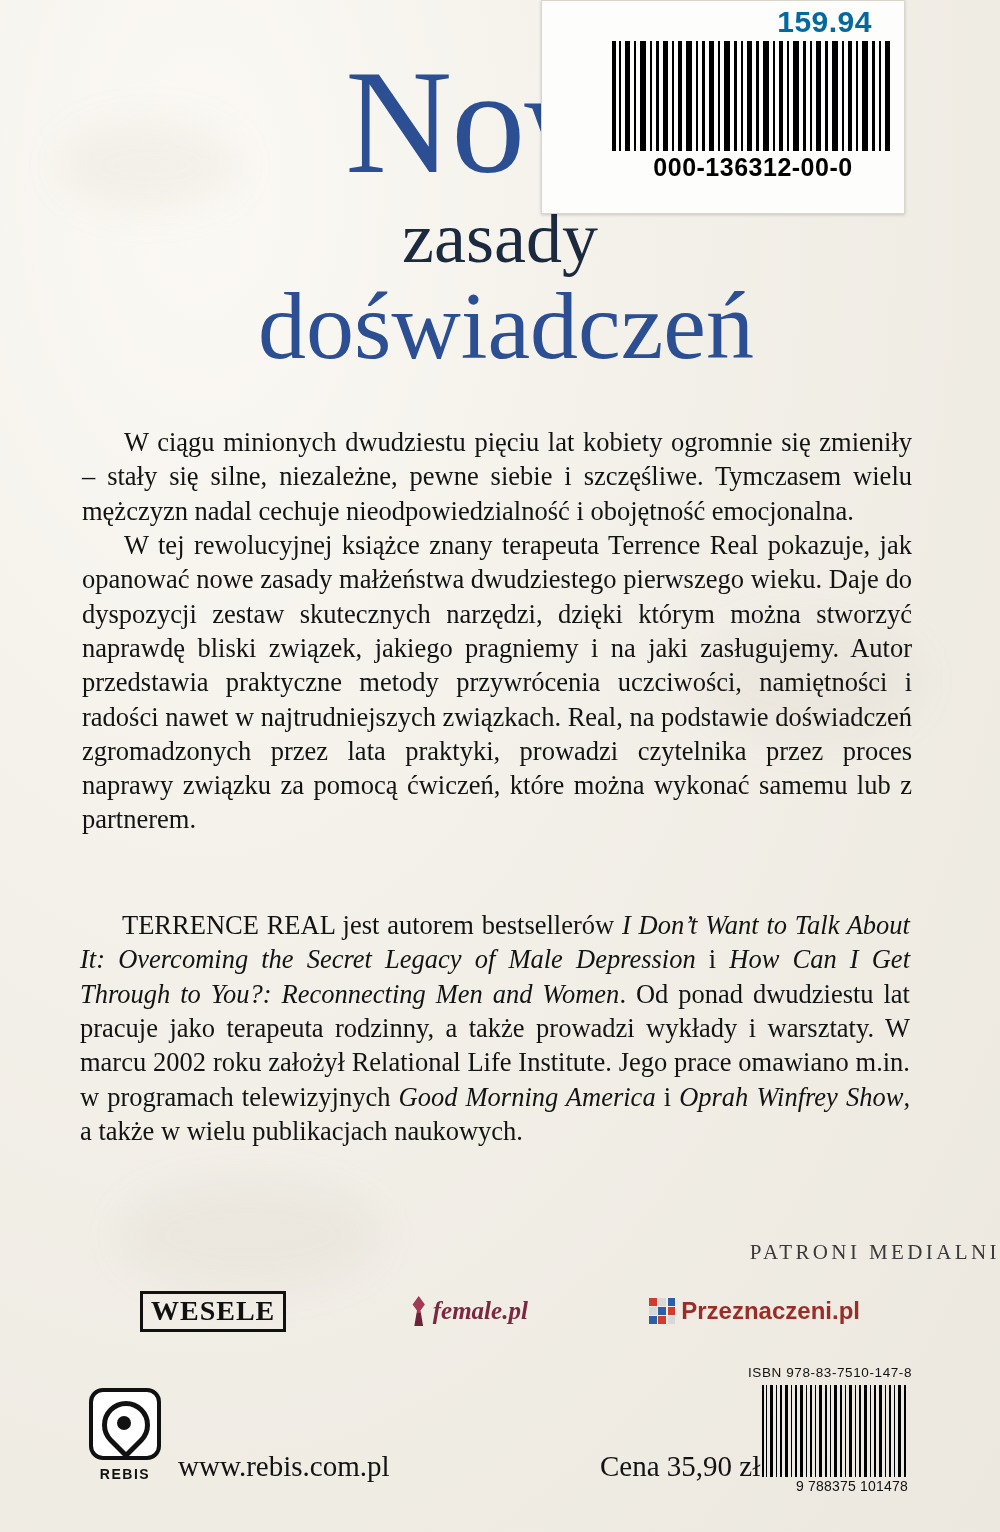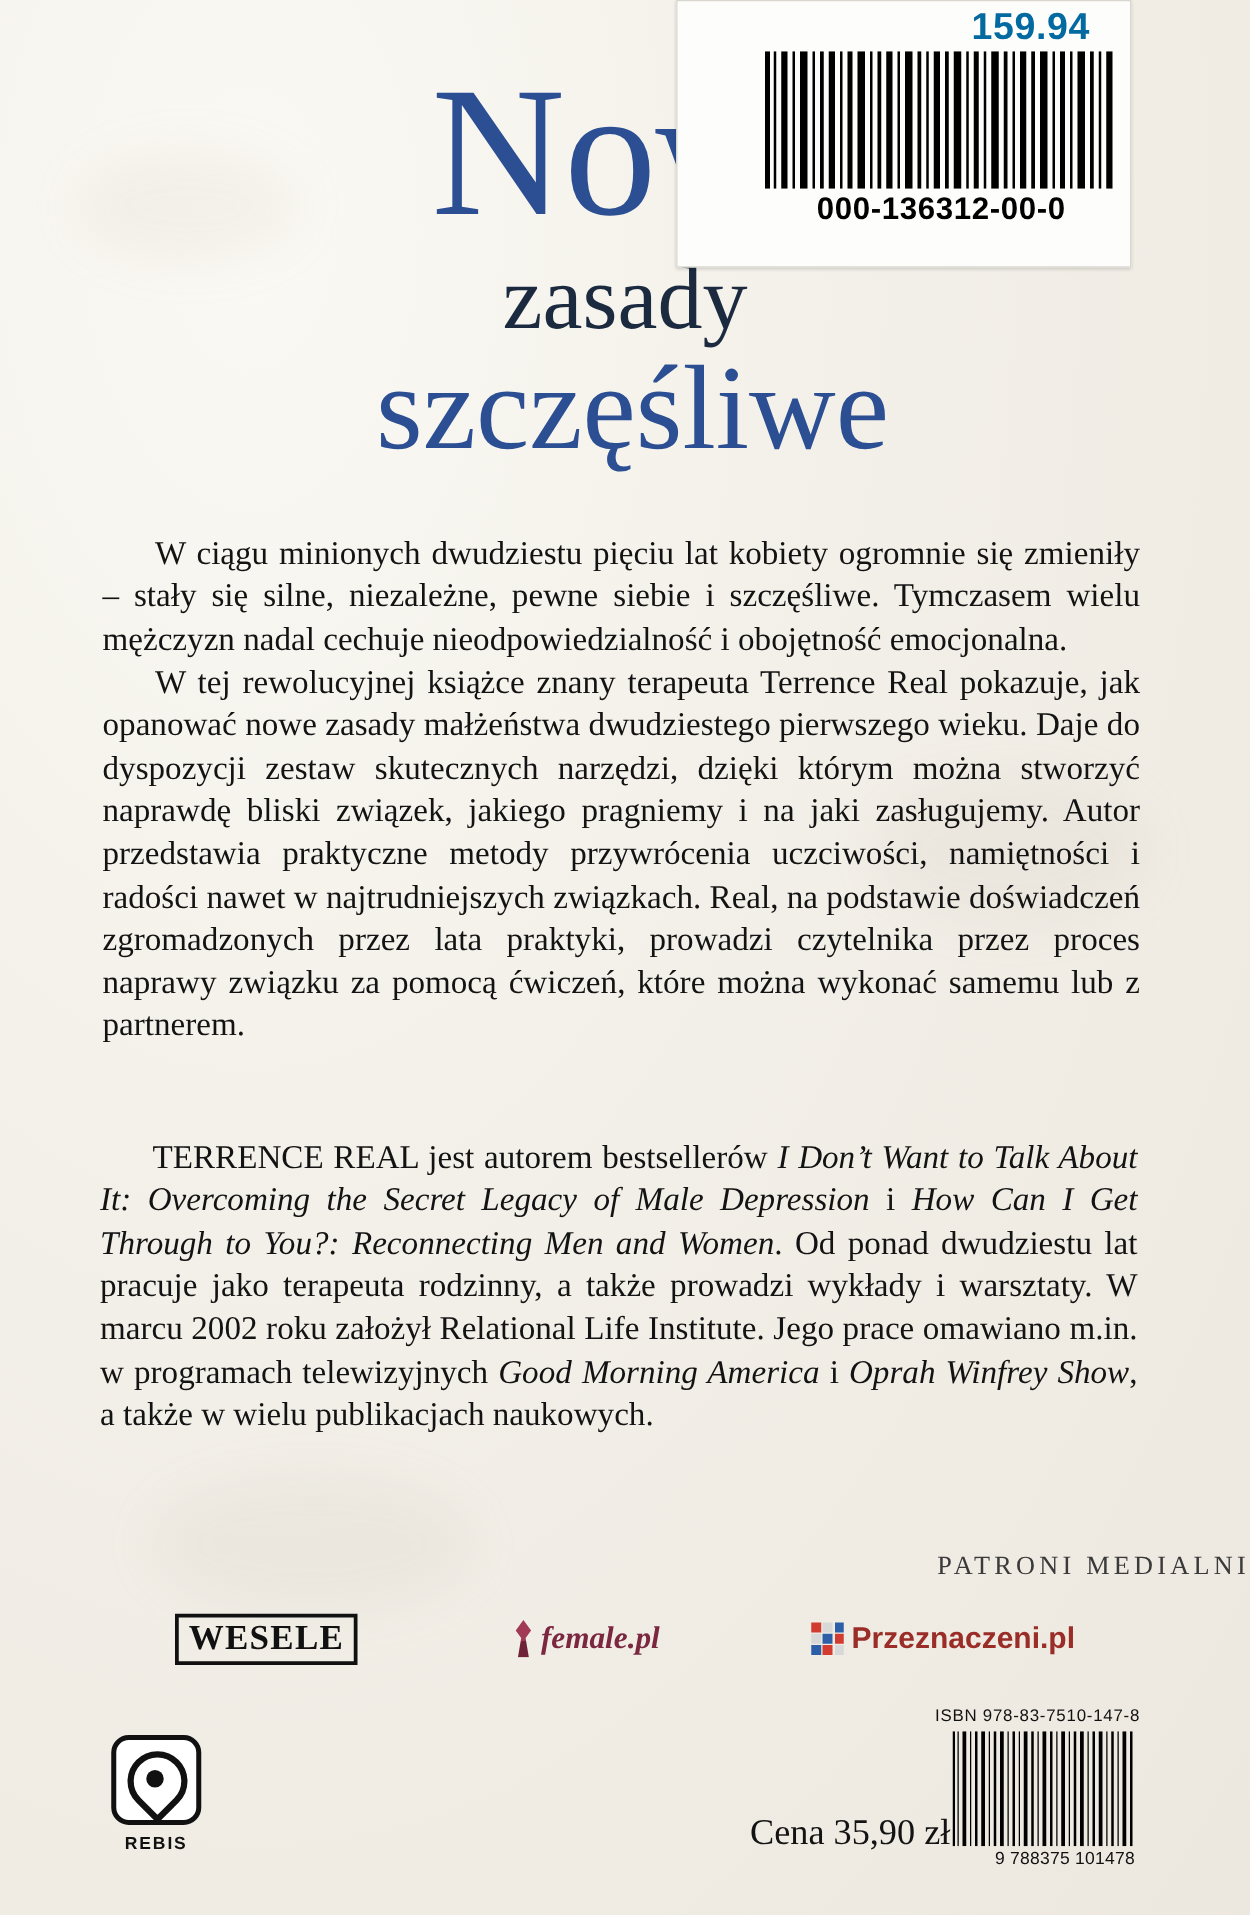--- a/index.html
+++ b/index.html
@@ -287,21 +287,21 @@
 
 <div id="cover">
 
   <div class="blotch" style="left:60px;  top:120px;  width:180px; height:90px;"></div>
   <div class="blotch" style="left:700px; top:620px;  width:220px; height:120px;"></div>
   <div class="blotch" style="left:120px; top:1180px; width:260px; height:110px;"></div>
 
   <div id="title-block">
     <div class="title-line t1">Nowe</div>
     <div class="title-line t2">zasady</div>
-    <div class="title-line t3">szczęśliwe</div>
+    <div class="title-line t3">doświadczeń</div>
   </div>
 
   <div id="sticker">
     <div class="price">159.94</div>
     <svg class="barcode" viewBox="0 0 282 110" preserveAspectRatio="none">
       <rect x="0" y="0" width="4" height="110" fill="#000"></rect>
       <rect x="7" y="0" width="2" height="110" fill="#000"></rect>
       <rect x="13" y="0" width="5" height="110" fill="#000"></rect>
       <rect x="22" y="0" width="2" height="110" fill="#000"></rect>
       <rect x="28" y="0" width="6" height="110" fill="#000"></rect>
@@ -379,20 +379,21 @@
       <span class="prz-text">Przeznaczeni.pl</span>
     </div>
 
   </div>
 
   <div id="rebis-logo">
     <div class="rebis-mark"></div>
     <div class="rebis-word">REBIS</div>
   </div>
 
+  <div id="rebis-url">www.rebis.com.pl</div>
   <div id="price-text">Cena 35,90 zł</div>
 
   <div id="isbn-text">ISBN 978-83-7510-147-8</div>
   <svg id="isbn-barcode" viewBox="0 0 146 92" preserveAspectRatio="none">
     <rect x="0" y="0" width="2" height="92" fill="#000"></rect>
     <rect x="4" y="0" width="1" height="92" fill="#000"></rect>
     <rect x="8" y="0" width="3" height="92" fill="#000"></rect>
     <rect x="14" y="0" width="1" height="92" fill="#000"></rect>
     <rect x="18" y="0" width="2" height="92" fill="#000"></rect>
     <rect x="23" y="0" width="3" height="92" fill="#000"></rect>

